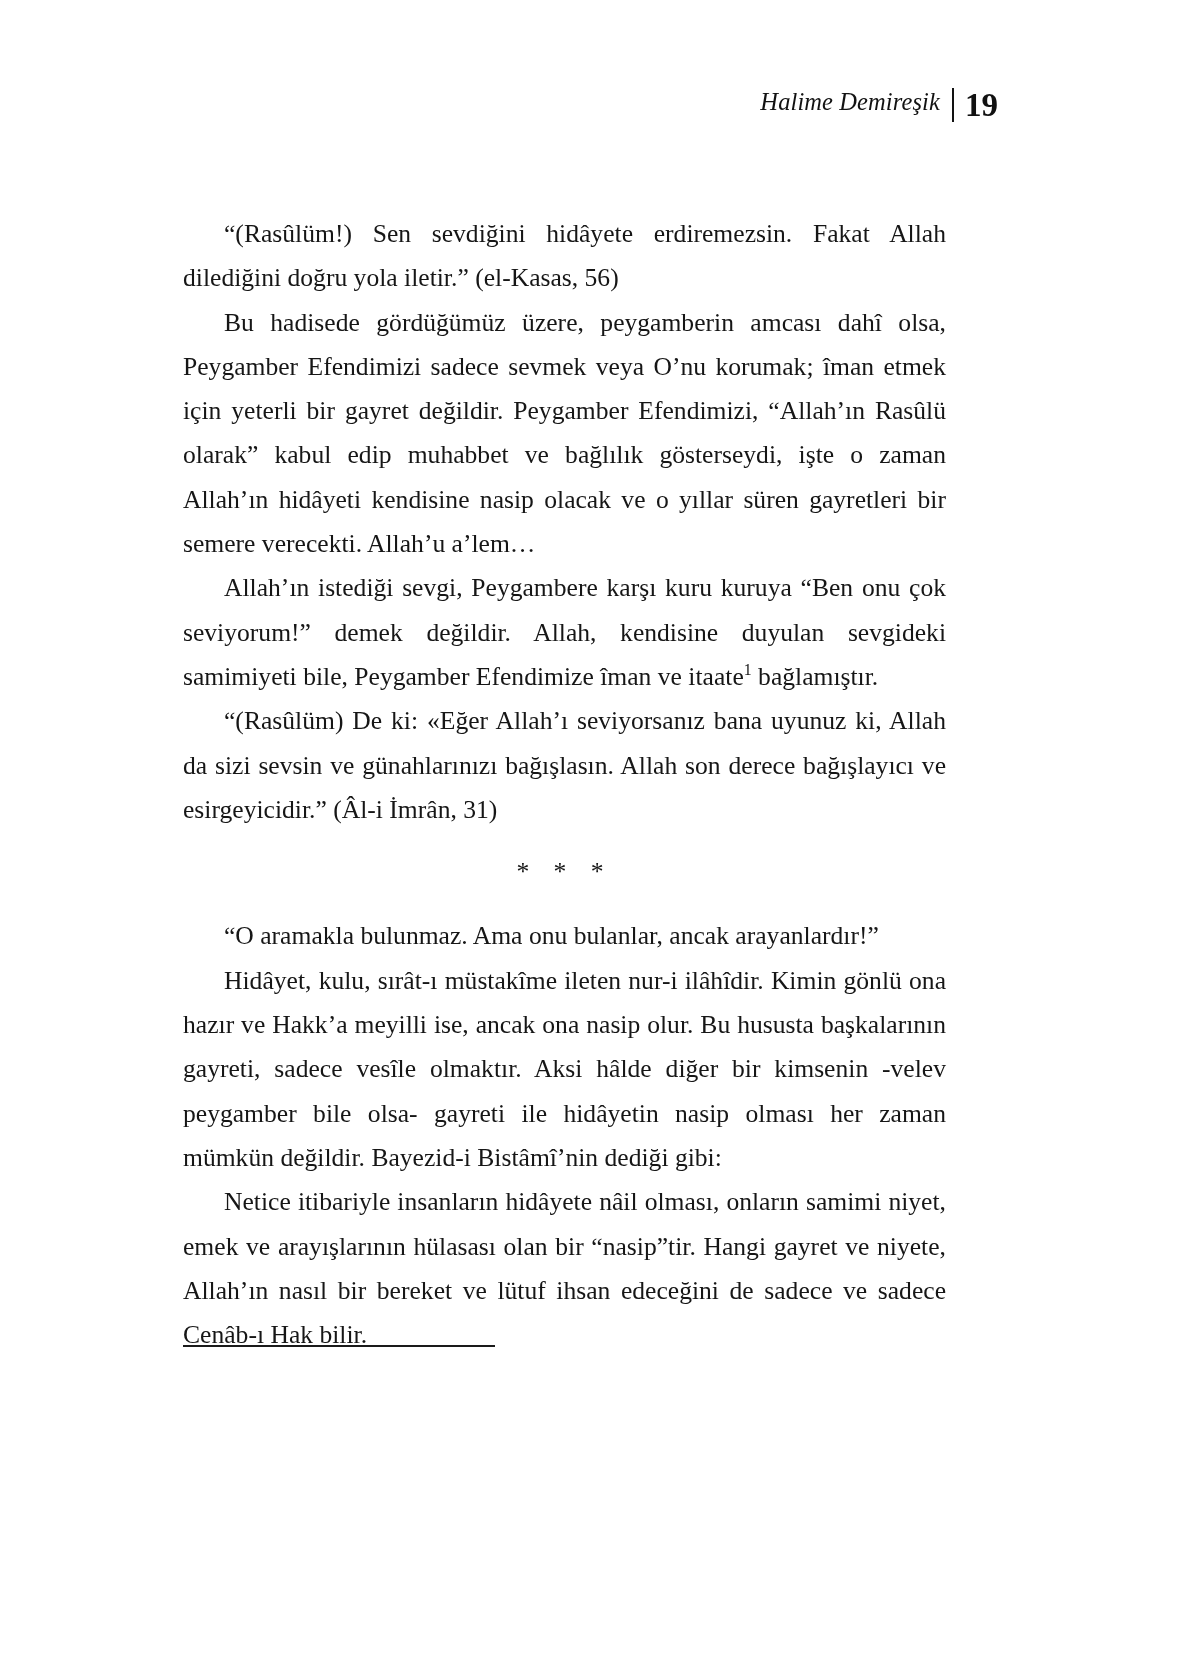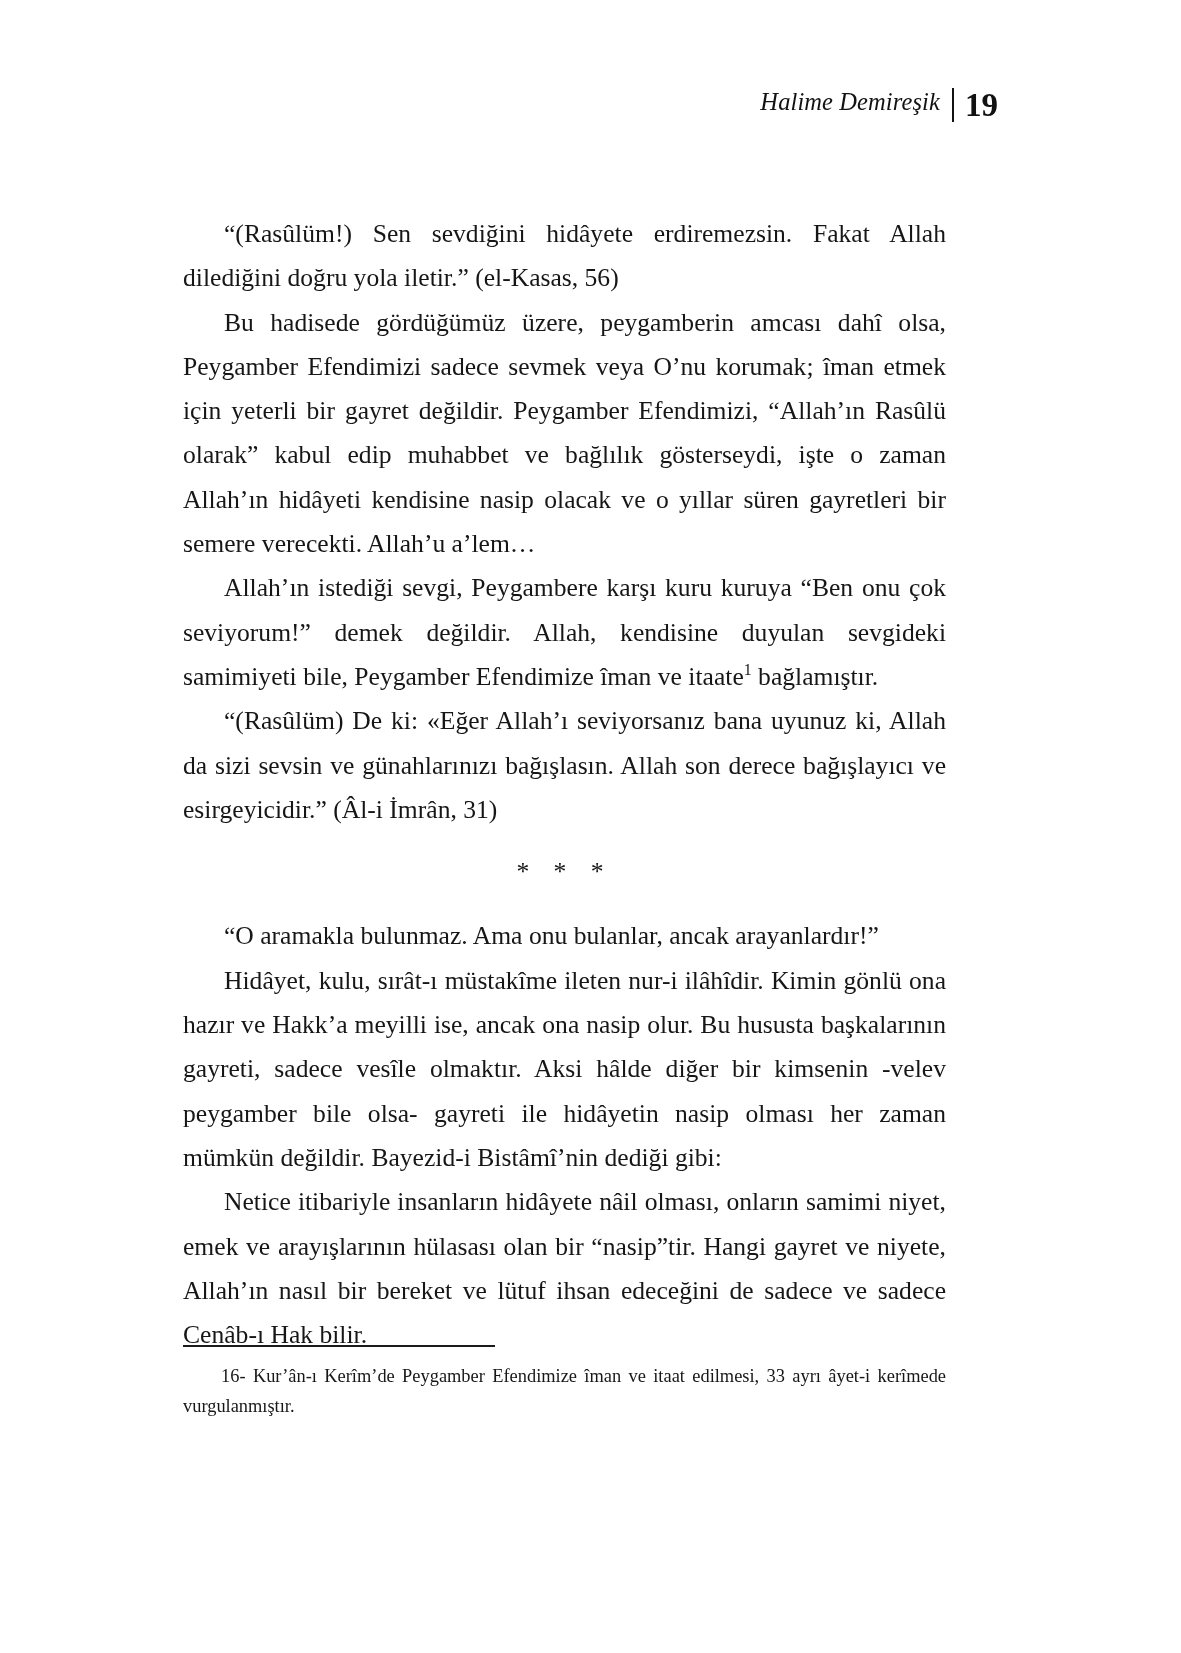--- a/index.html
+++ b/index.html
@@ -147,16 +147,15 @@
     <p class="body">“O aramakla bulunmaz. Ama onu bulanlar, ancak arayanlardır!”</p>
 
     <p class="body">Hidâyet, kulu, sırât-ı müstakîme ileten nur-i ilâhîdir. Kimin gönlü ona hazır ve Hakk’a meyilli ise, ancak ona nasip olur. Bu hususta başkalarının gayreti, sadece vesîle olmaktır. Aksi hâlde diğer bir kimsenin -velev peygamber bile olsa- gayreti ile hidâyetin nasip olması her zaman mümkün değildir. Bayezid-i Bistâmî’nin dediği gibi:</p>
 
     <p class="body tight-last">Netice itibariyle insanların hidâyete nâil olması, onların samimi niyet, emek ve arayışlarının hülasası olan bir “nasip”tir. Hangi gayret ve niyete, Allah’ın nasıl bir bereket ve lütuf ihsan edeceğini de sadece ve sadece Cenâb-ı Hak bilir.</p>
 
   </div>
 
   <div class="footnote-area">
     <div class="footnote-rule"></div>
-    <p class="footnote">16-  Kur’ân-ı Kerîm’de Peygamber Efendimize îman ve itaat edilmesi, 33 ayrı âyet-i kerîmede vurgulanmıştır.</p>
   </div>
 
 </div>
 
 </body></html>

